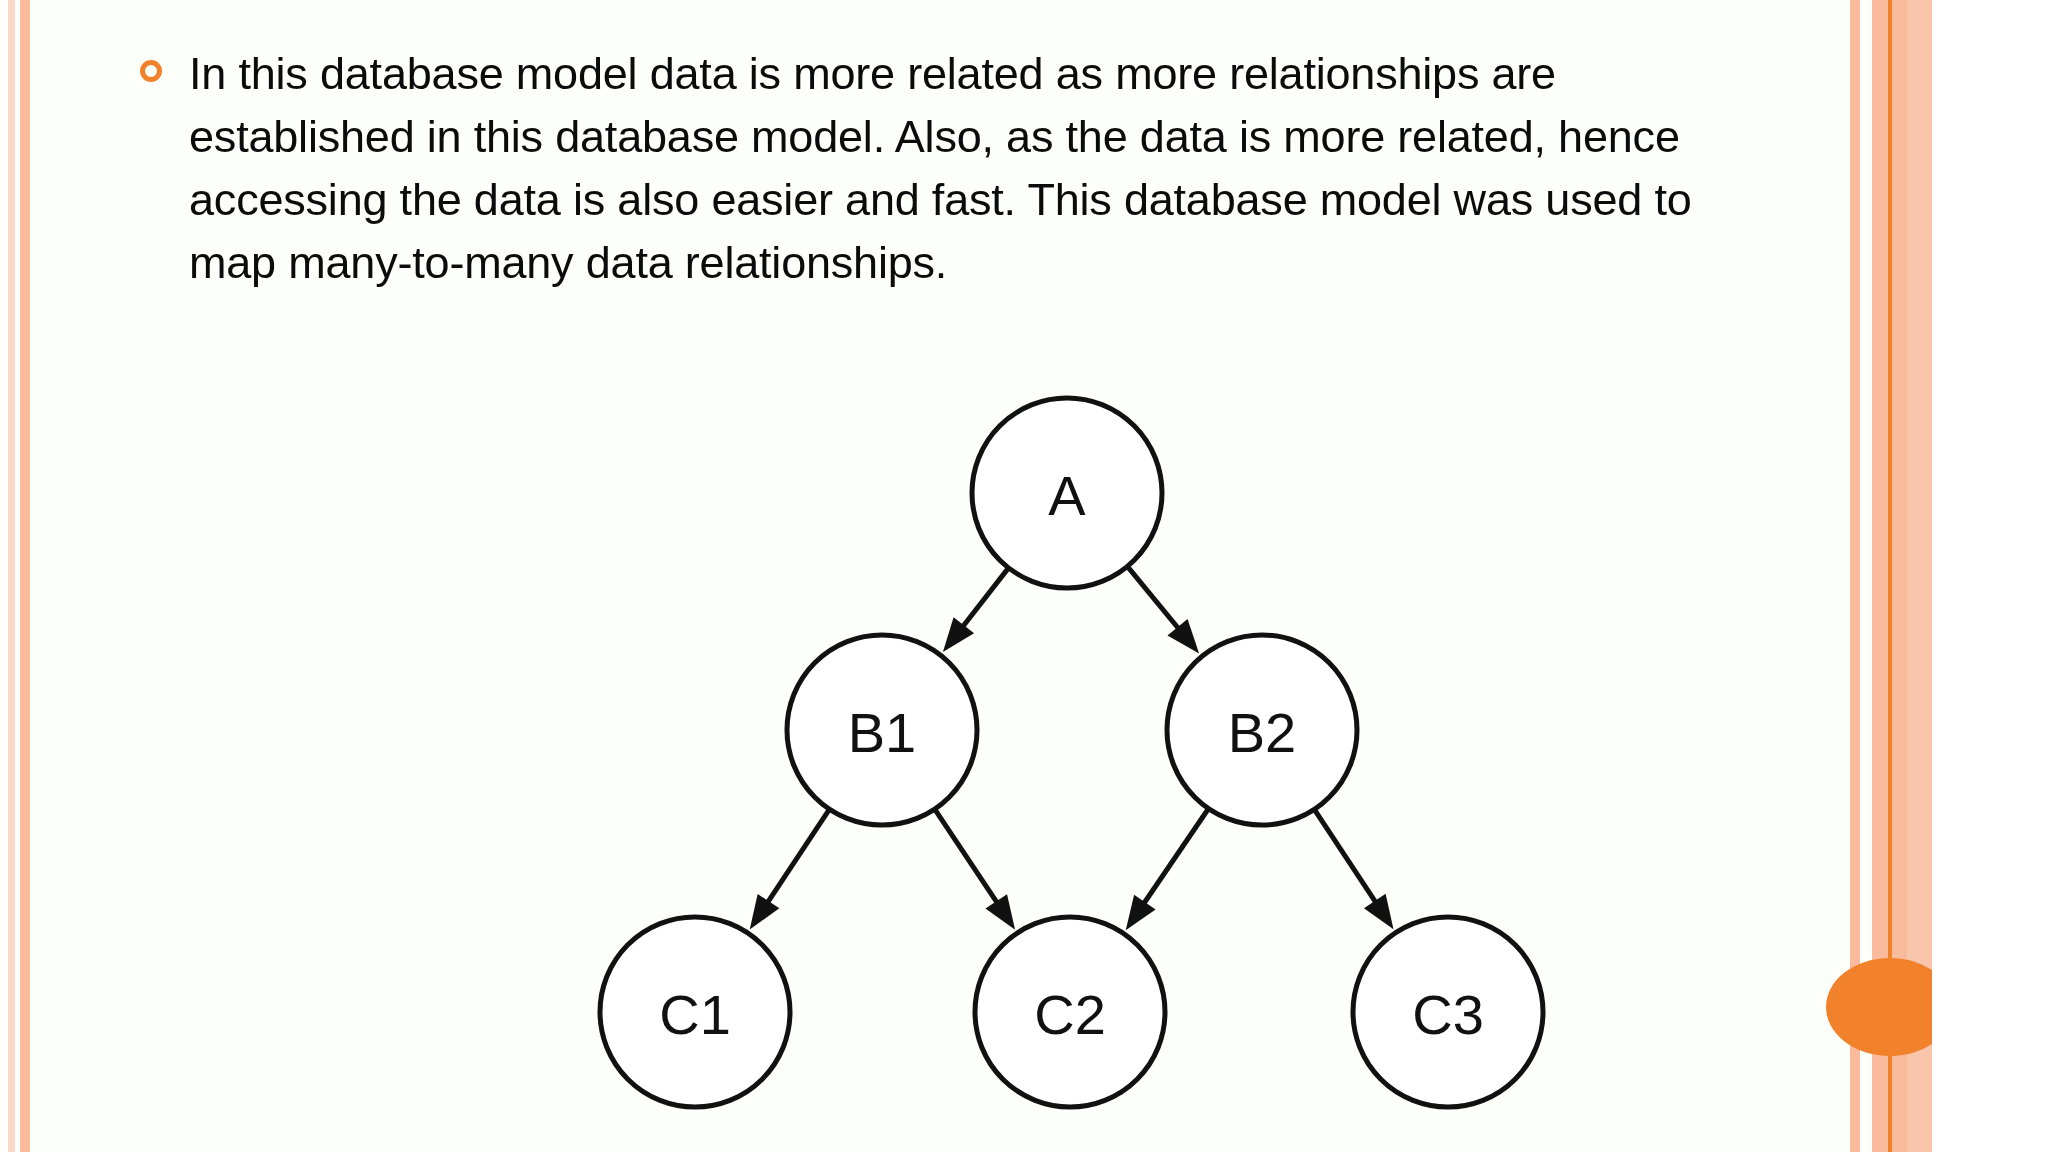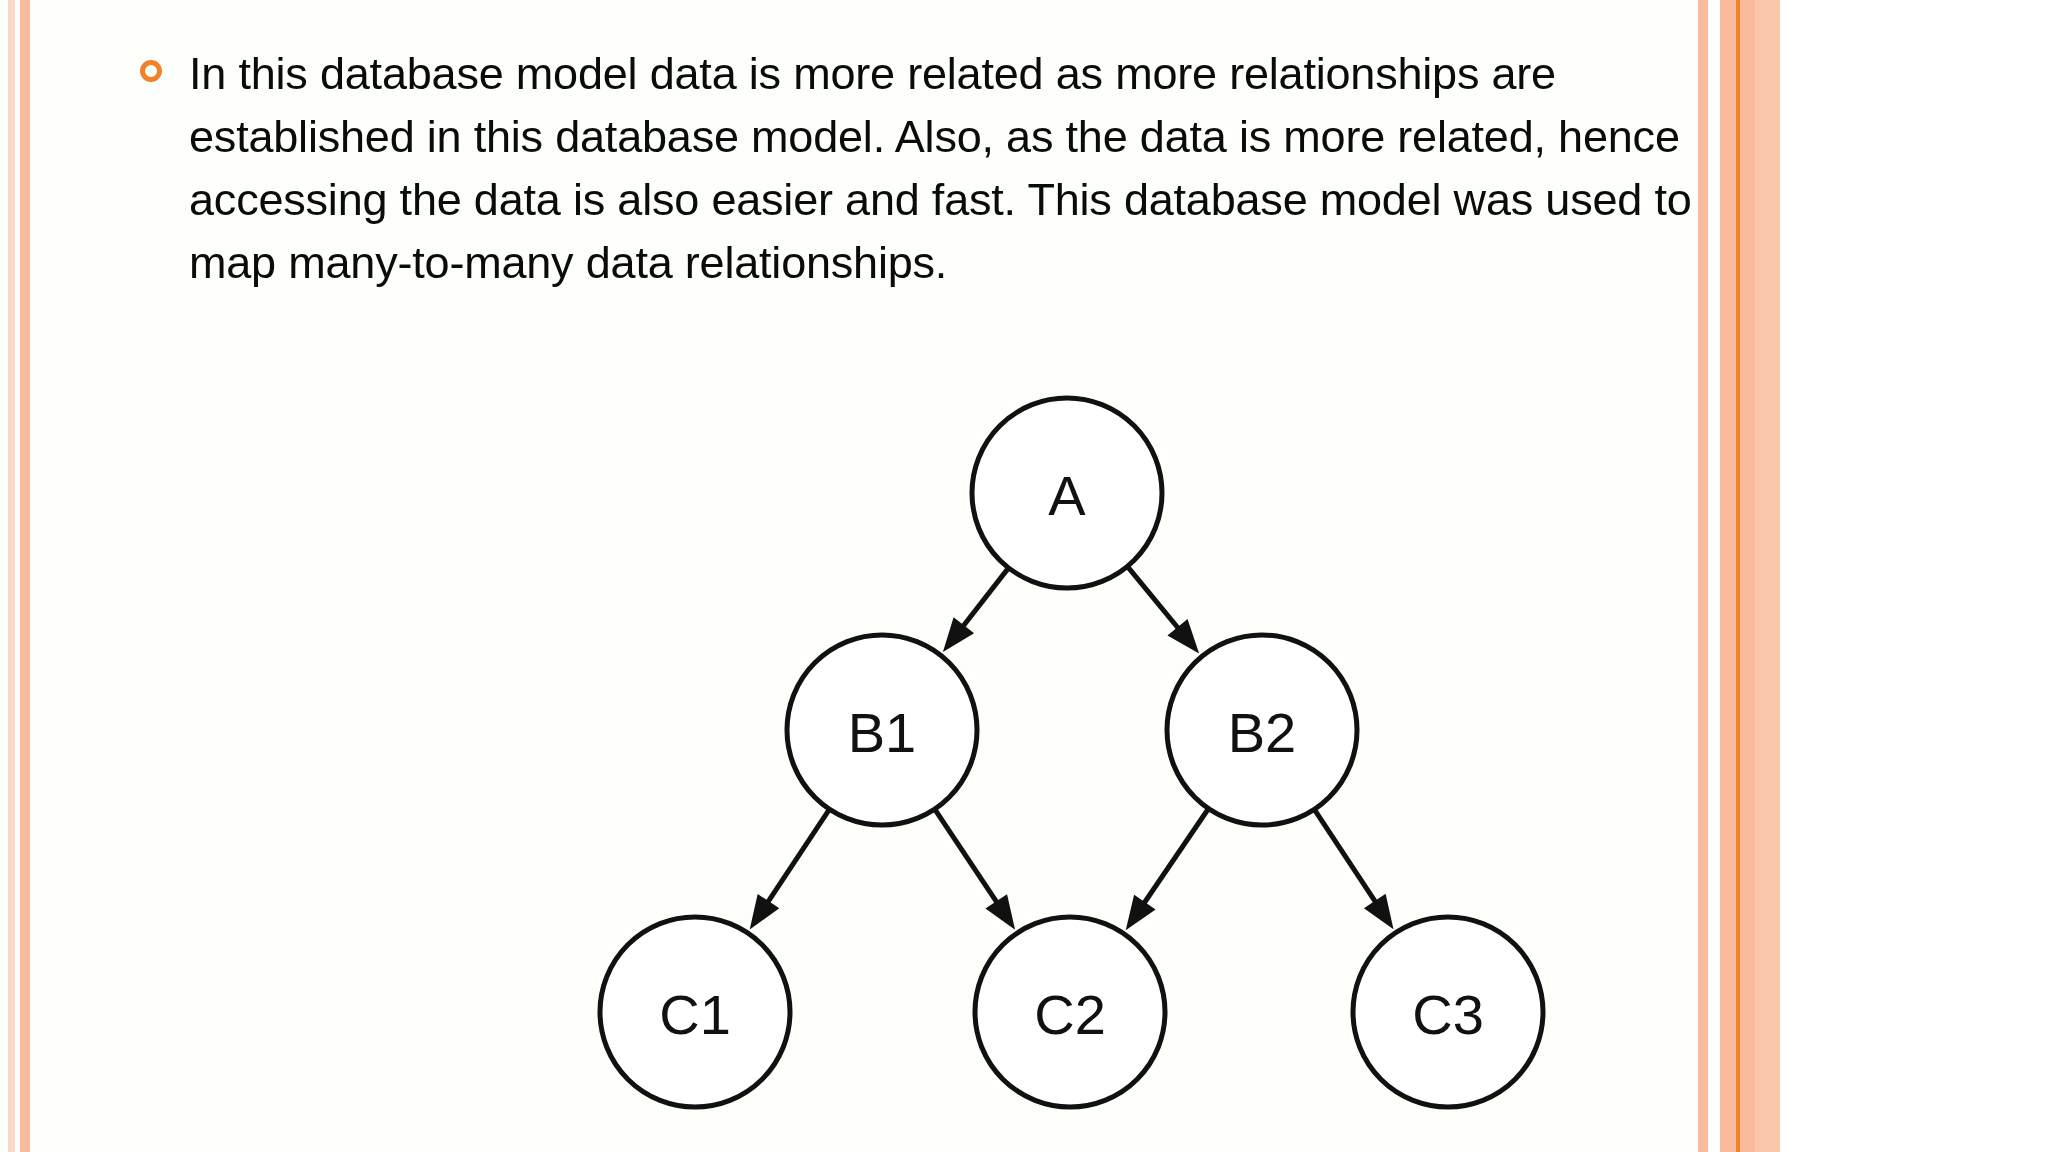--- a/index.html
+++ b/index.html
@@ -7,21 +7,21 @@
     margin: 0;
     padding: 0;
     background: #ffffff;
   }
   body {
     font-family: "Liberation Sans", sans-serif;
   }
 
   .slide {
     position: relative;
-    width: 1780px;
+    width: 1932px;
     height: 1152px;
     background: #fdfffa;
     overflow: hidden;
   }
 
   
   .border-left {
     position: absolute;
     top: 0;
     left: 0;

